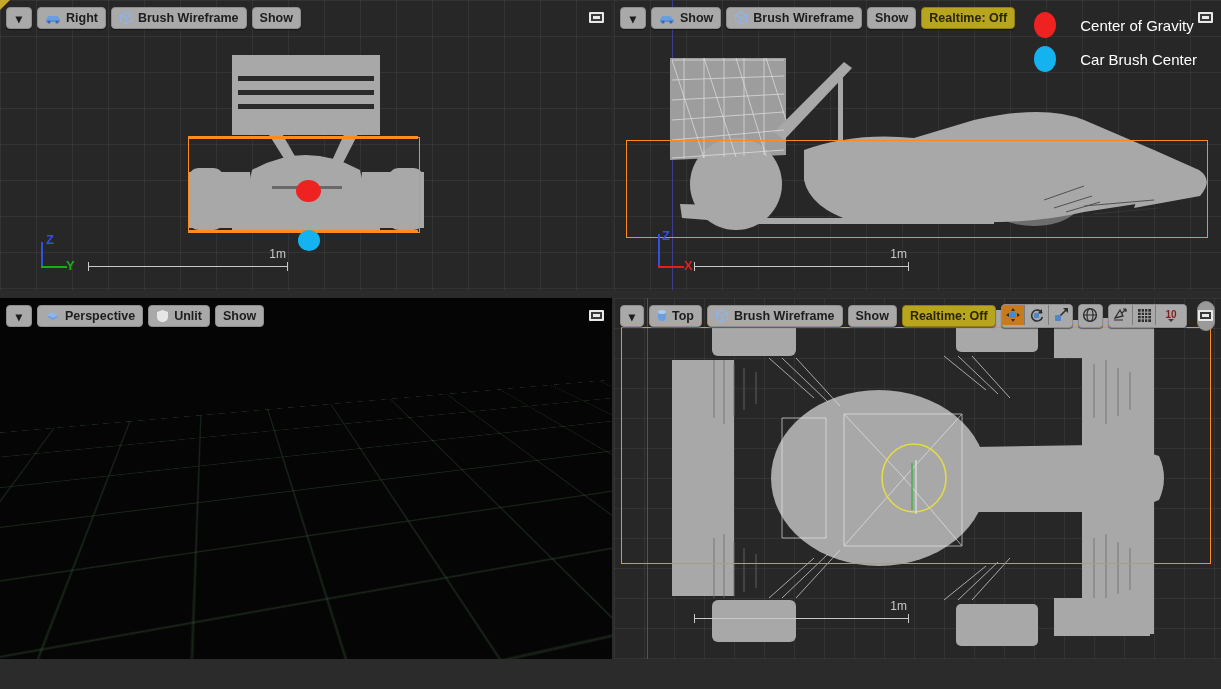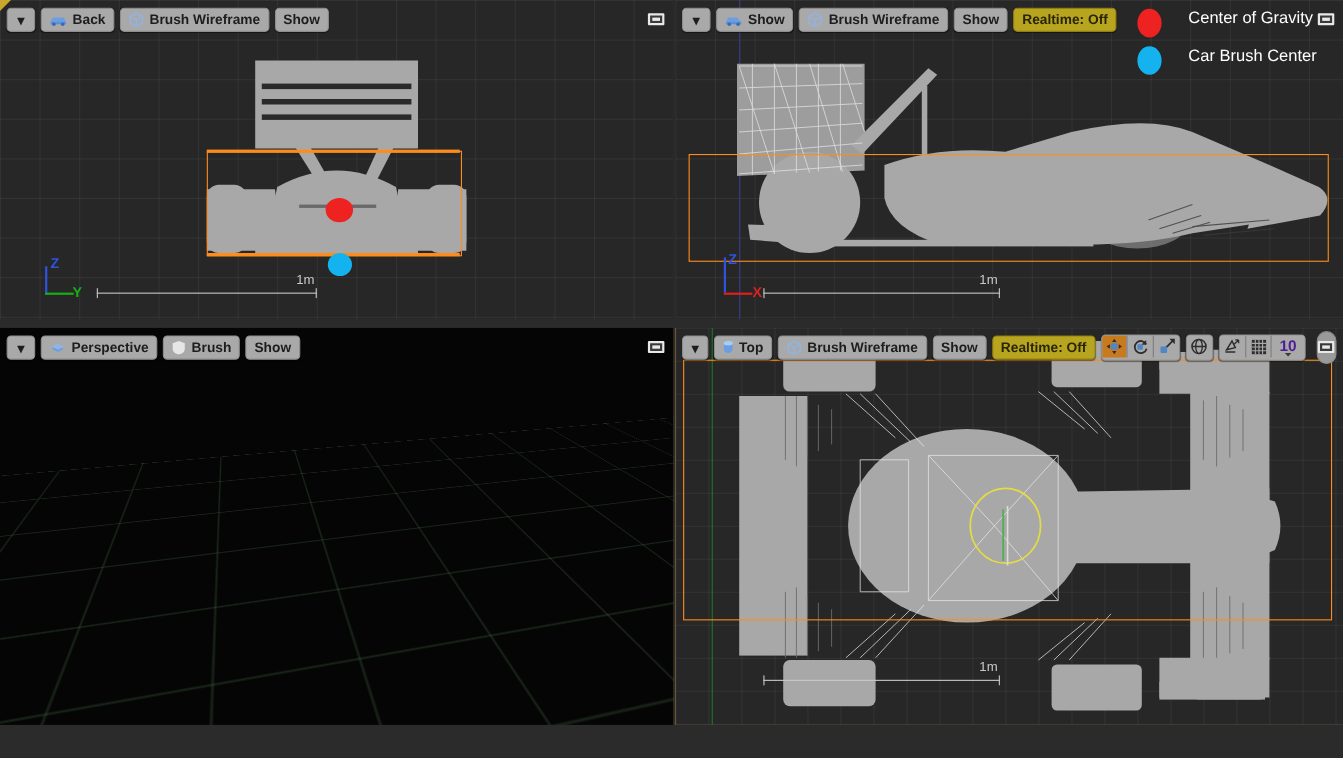--- a/index.html
+++ b/index.html
@@ -60,32 +60,32 @@
   .maximize::after{content:"";position:absolute;left:2px;top:2px;right:2px;bottom:2px;
             background:#e9e9e9;}
 
   
   .igroup{display:inline-flex;height:22px;border-radius:4px;overflow:hidden;
           border:1px solid #8e8e8e;background:#a9a9a9;box-shadow:0 1px 1px rgba(0,0,0,.45);}
   .ibtn{width:25px;height:20px;display:flex;align-items:center;justify-content:center;
         background:#a9a9a9;}
   .ibtn.on{background:#c87a1e;}
   .ibtn.sep{border-left:1px solid #7d7d7d;}
-  .ibtn .num{font-size:14px;font-weight:bold;color:#4c1d95;}
+  .ibtn .num{font-size:10px;font-weight:bold;color:#7f1d1d;}
   .ibtn.wide{width:32px;flex-direction:column;gap:0;}
   .tinycaret{width:0;height:0;border-left:3px solid transparent;
              border-right:3px solid transparent;border-top:3px solid #3a3a3a;margin-top:-1px;}
   .chev{display:inline-flex;align-items:center;justify-content:center;
         width:18px;height:28px;border-radius:9px;background:#9a9a9a;
         color:#4a4a4a;font-size:13px;font-weight:bold;
         border:1px solid #8a8a8a;}
 
   
   .legend{position:absolute;right:24px;top:8px;z-index:8;}
-  .lrow{display:flex;align-items:flex-start;gap:24px;height:34px;}
+  .lrow{display:flex;align-items:center;gap:24px;height:34px;}
   .lrow .blob{width:22px;height:26px;border-radius:50%;}
   .lrow .ltext{color:#fff;font-size:15px;}
 
   
   .blob-red{background:#ef2222;}
   .blob-blue{background:#14b3f0;}
   .marker{position:absolute;border-radius:50%;z-index:4;}
 
   
   .scalebar{position:absolute;z-index:5;height:12px;}
@@ -170,21 +170,21 @@
         </div>
         <div class="tbtn">
           <span>
             <svg width="16" height="12" viewBox="0 0 16 12">
                 <path d="M1 8h14v2H1z" fill="#5b8fd6"></path>
                 <path d="M3 4h10l2 4H1z" fill="#6b9ee0"></path>
                 <circle cx="4" cy="10" r="1.6" fill="#3a6aa8"></circle>
                 <circle cx="12" cy="10" r="1.6" fill="#3a6aa8"></circle>
               </svg>
           </span>
-          <span>Back</span>
+          <span>Right</span>
         </div>
         <div class="tbtn">
           <span>
             <svg width="14" height="14" viewBox="0 0 14 14">
                 <path d="M7 1 12.5 4v6L7 13 1.5 10V4z" fill="none" stroke="#8fb4e8" stroke-width="1.2"></path>
                 <path d="M1.5 4 7 7l5.5-3M7 7v6" fill="none" stroke="#8fb4e8" stroke-width="1.2"></path>
               </svg>
           </span>
           <span>Brush Wireframe</span>
         </div>
@@ -375,21 +375,21 @@
               </svg>
           </span>
           <span>Perspective</span>
         </div>
         <div class="tbtn">
           <span>
             <svg width="13" height="14" viewBox="0 0 13 14">
                 <path d="M6.5 1 12 3v5c0 3-3 5-5.5 5S1 11 1 8V3z" fill="#e6e6e6"></path>
               </svg>
           </span>
-          <span>Brush</span>
+          <span>Unlit</span>
         </div>
         <div class="tbtn">
           <span>Show</span>
         </div>
       </div>
       <div class="maximize"></div>
     </div>
   </div>
 
   <div class="vp br active">

